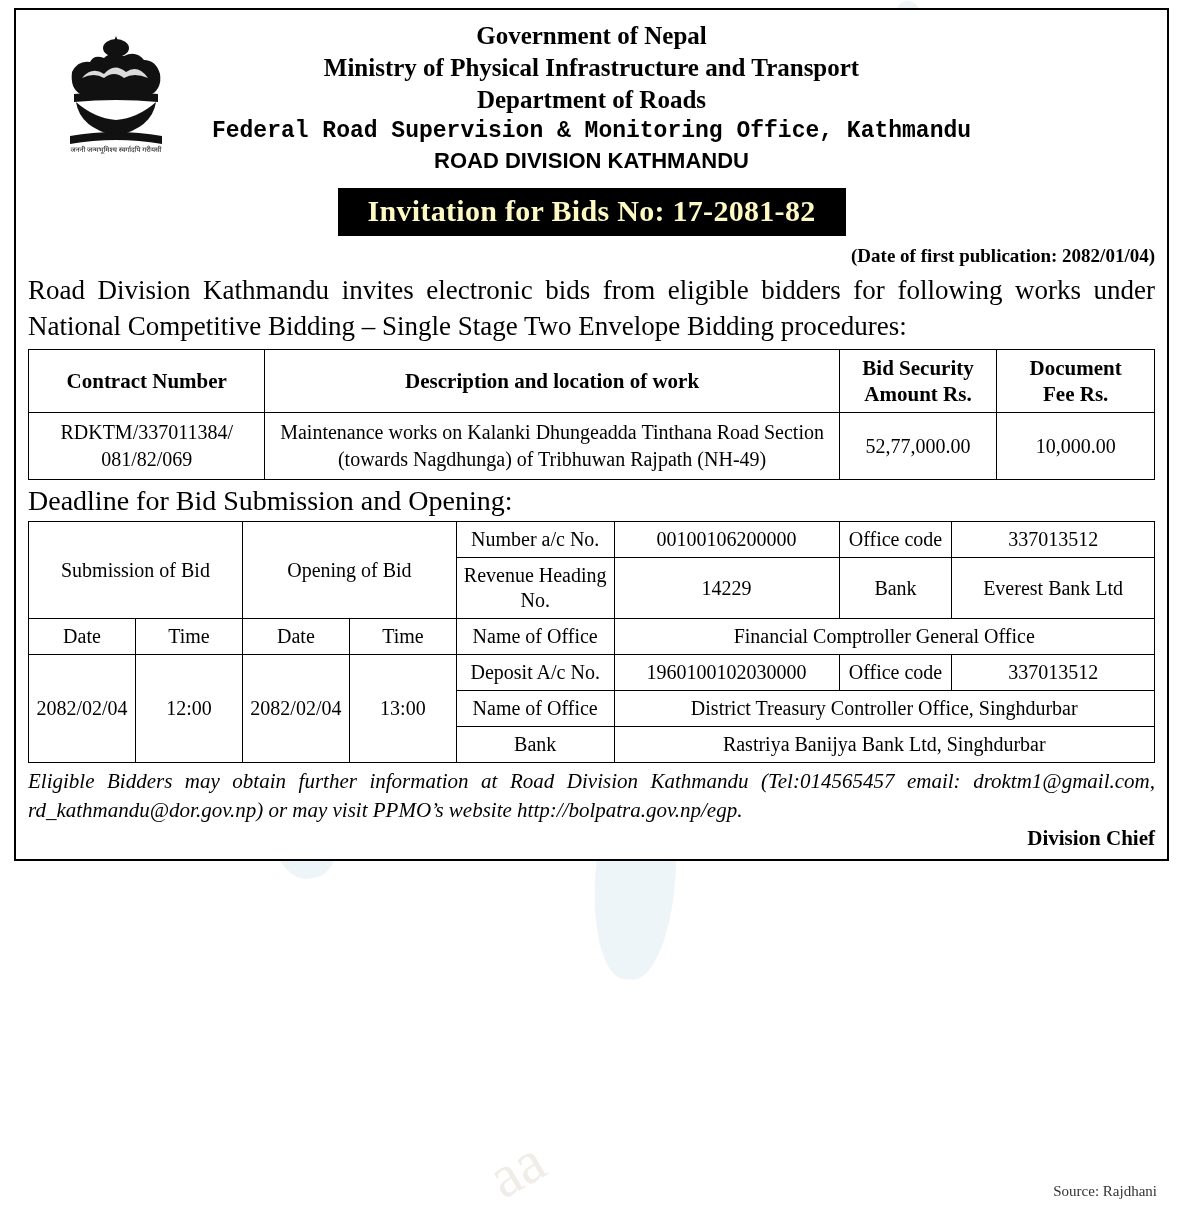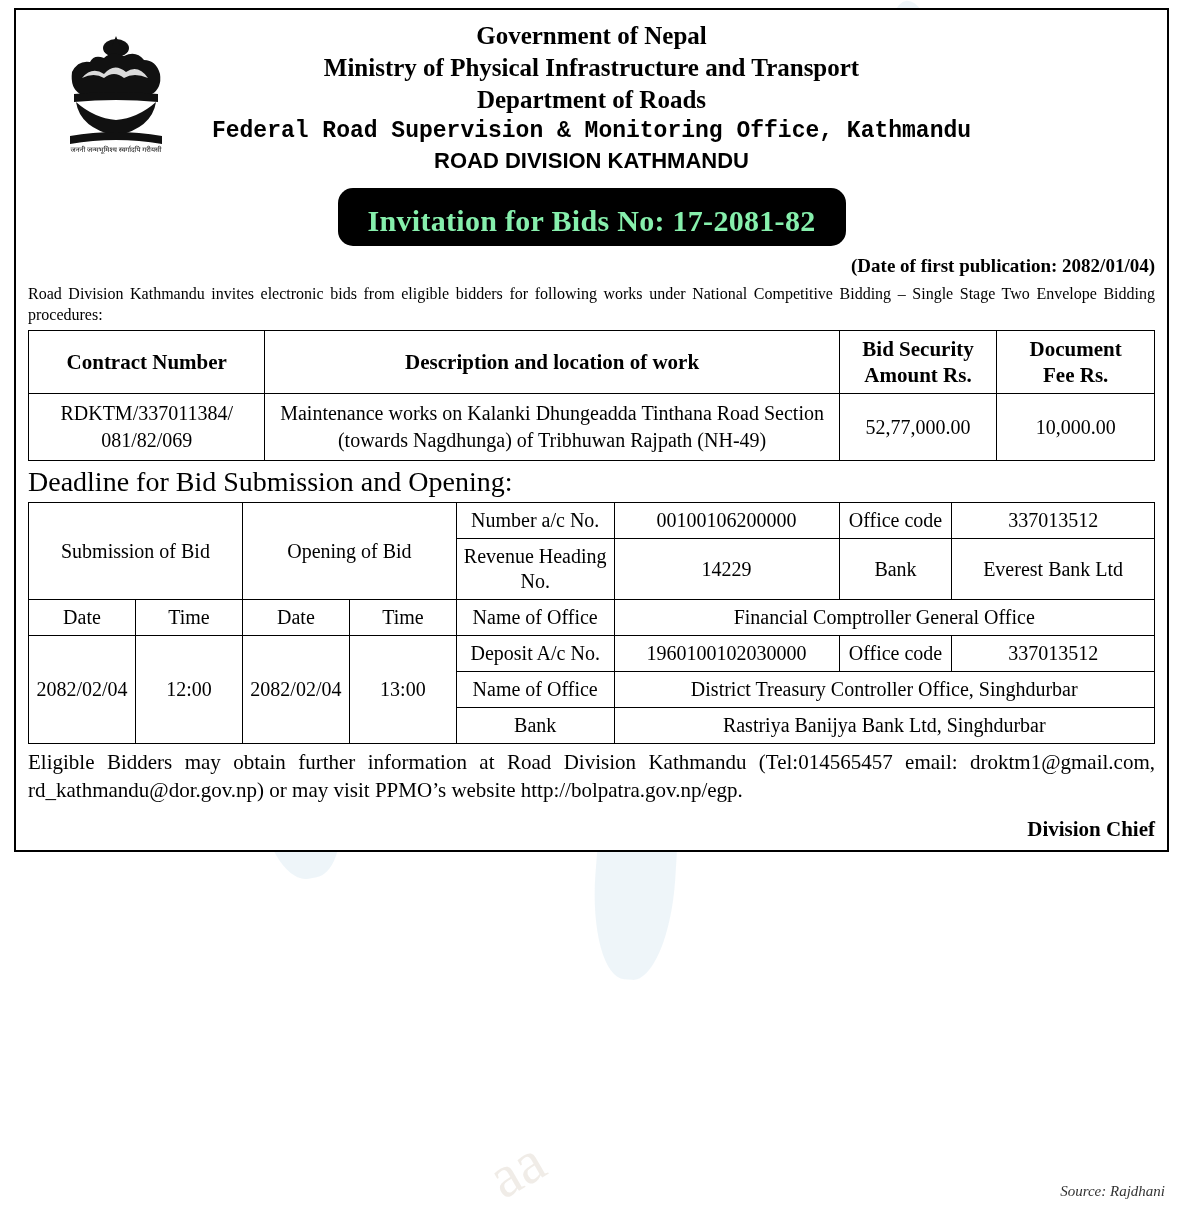--- a/index.html
+++ b/index.html
@@ -86,37 +86,36 @@
     top: 22px;
     width: 104px;
     height: 122px;
     z-index: 3;
   }
 
   .ifb-wrap { text-align: center; margin-top: 12px; }
   .ifb {
     display: inline-block;
     background: #000;
-    color: #86efac;
+    color: #fef9c3;
     font-size: 30px;
     font-weight: bold;
-    padding: 16px 30px 8px 30px;
+    padding: 6px 30px 8px 30px;
     letter-spacing: 0.3px;
-    border-radius: 15px;
   }
   .pubdate {
     text-align: right;
     font-size: 19px;
     font-weight: bold;
     margin-top: 9px;
     margin-bottom: 6px;
   }
 
   .para {
-    font-size: 16px;
+    font-size: 27px;
     line-height: 1.33;
     text-align: justify;
     margin: 0 0 4px 0;
     position: relative;
     z-index: 2;
   }
 
   .label-line {
     font-size: 28px;
     margin: 5px 0 4px 0;
@@ -143,35 +142,35 @@
   table.t1 th { font-weight: bold; font-size: 21px; }
   table.t1 .desc { text-align: center; line-height: 1.35; padding: 6px 10px; }
   table.t1 .cnum { line-height: 1.35; text-align: center; }
   .foot {
     font-size: 21px;
     line-height: 1.35;
     text-align: justify;
     margin-top: 4px;
     position: relative;
     z-index: 2;
+    font-style: italic;
   }
   .chief {
     text-align: right;
     font-size: 21px;
     font-weight: bold;
-    margin-top: 12px;
+    margin-top: 2px;
     position: relative;
     z-index: 2;
   }
   .source {
     position: absolute;
-    right: 16px;
+    right: 24px;
     bottom: 6px;
     font-size: 15px;
-    font-style: italic;
     color: #333;
     z-index: 4;
   }
 </style>
 </head>
 <body>
 
 <div class="page">
 
   <div class="wm wm-leaf wm-l1"></div>

